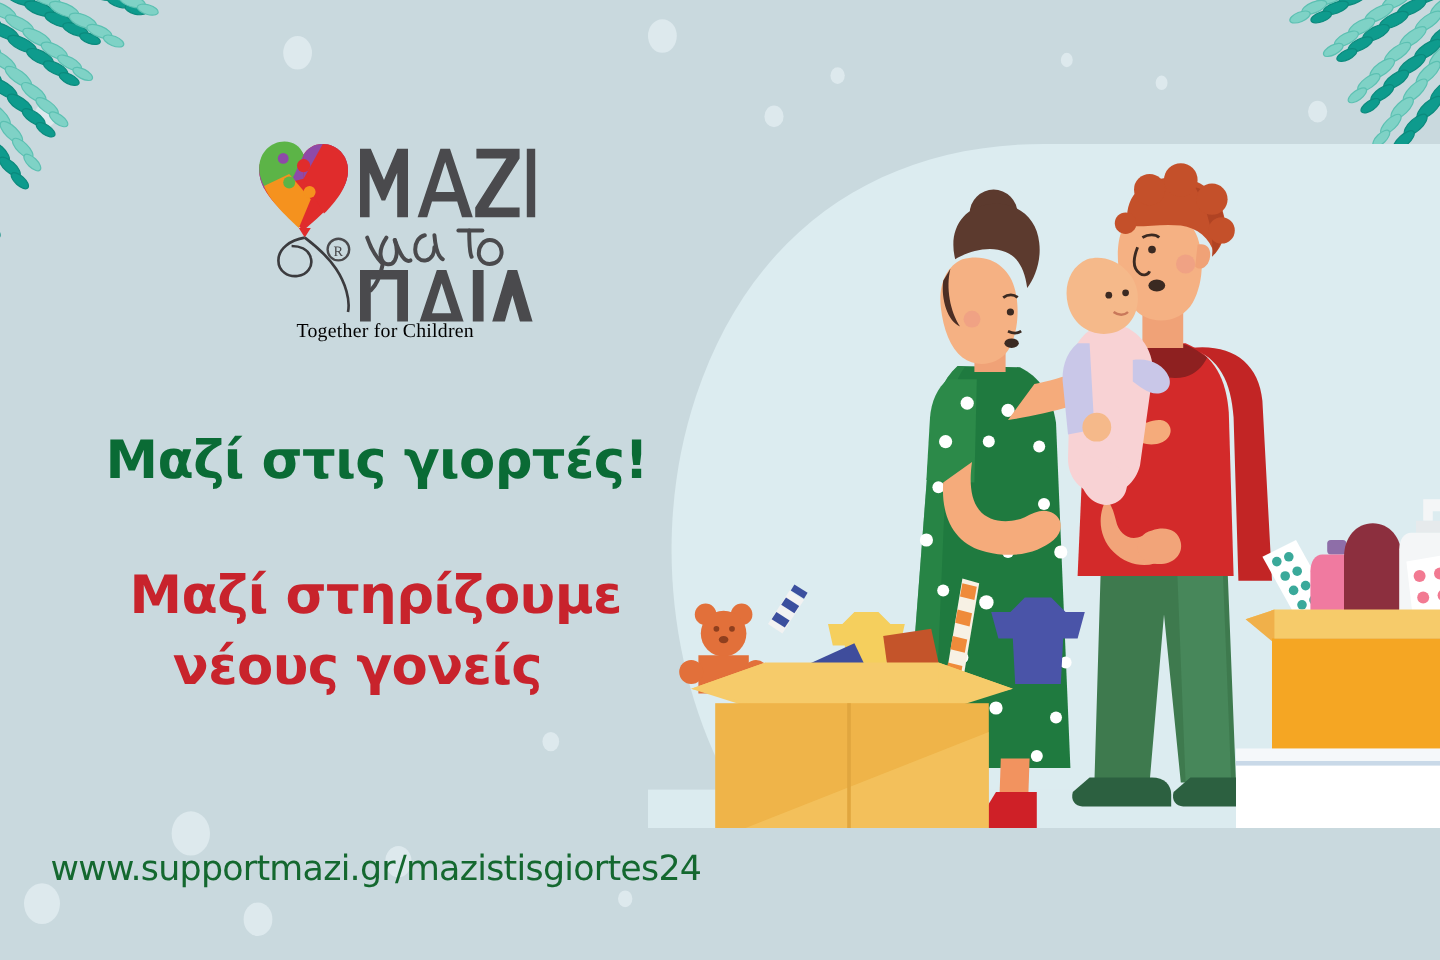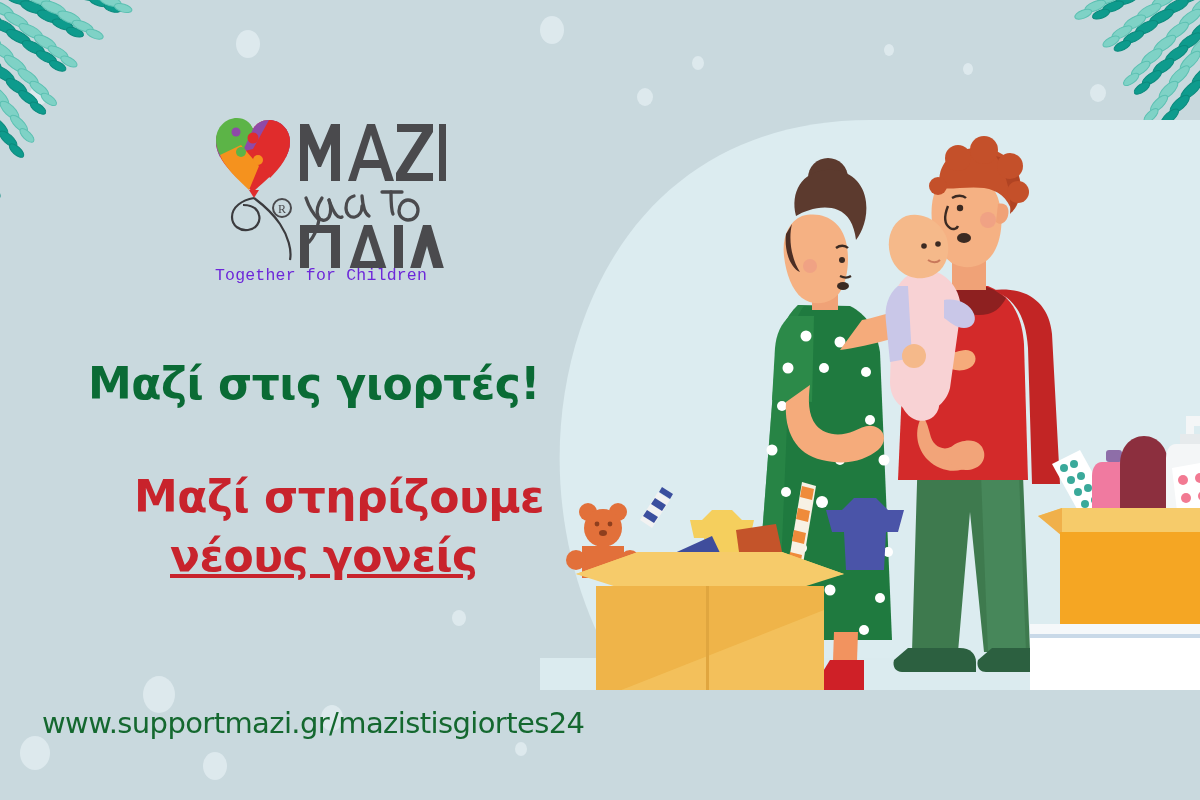--- a/index.html
+++ b/index.html
@@ -37,23 +37,23 @@
     width: 250px;
     height: 190px;
   }
   #logo .tagline {
     position: absolute;
     left: 0;
     top: 158px;
     width: 250px;
     text-align: center;
     font-size: 16.5px;
-    color: #6d28d9;
+    color: #000000;
     letter-spacing: .2px;
-    font-family: Liberation Mono, monospace;
+    font-family: Liberation Serif, serif;
   }
 
   
   .headline {
     position: absolute;
     font-weight: bold;
     letter-spacing: -0.5px;
     font-family: "DejaVu Sans", sans-serif;
   }
   #head-green {
@@ -61,23 +61,22 @@
     top: 358px;
     font-size: 44px;
     color: #0a6b35;
   }
   #head-red {
     left: 108px;
     top: 468px;
     font-size: 44px;
     color: #c8232c;
     line-height: 1.33;
-    margin-left: 26px;
-  }
-  #head-red .l2 { display: block; padding-left: 36px; text-decoration: underline; }
+  }
+  #head-red .l2 { display: block; padding-left: 36px; }
 
   
   #url {
     position: absolute;
     left: 42px;
     top: 706px;
     font-size: 29px;
     font-weight: normal;
     color: #14682f;
     letter-spacing: -0.6px;

